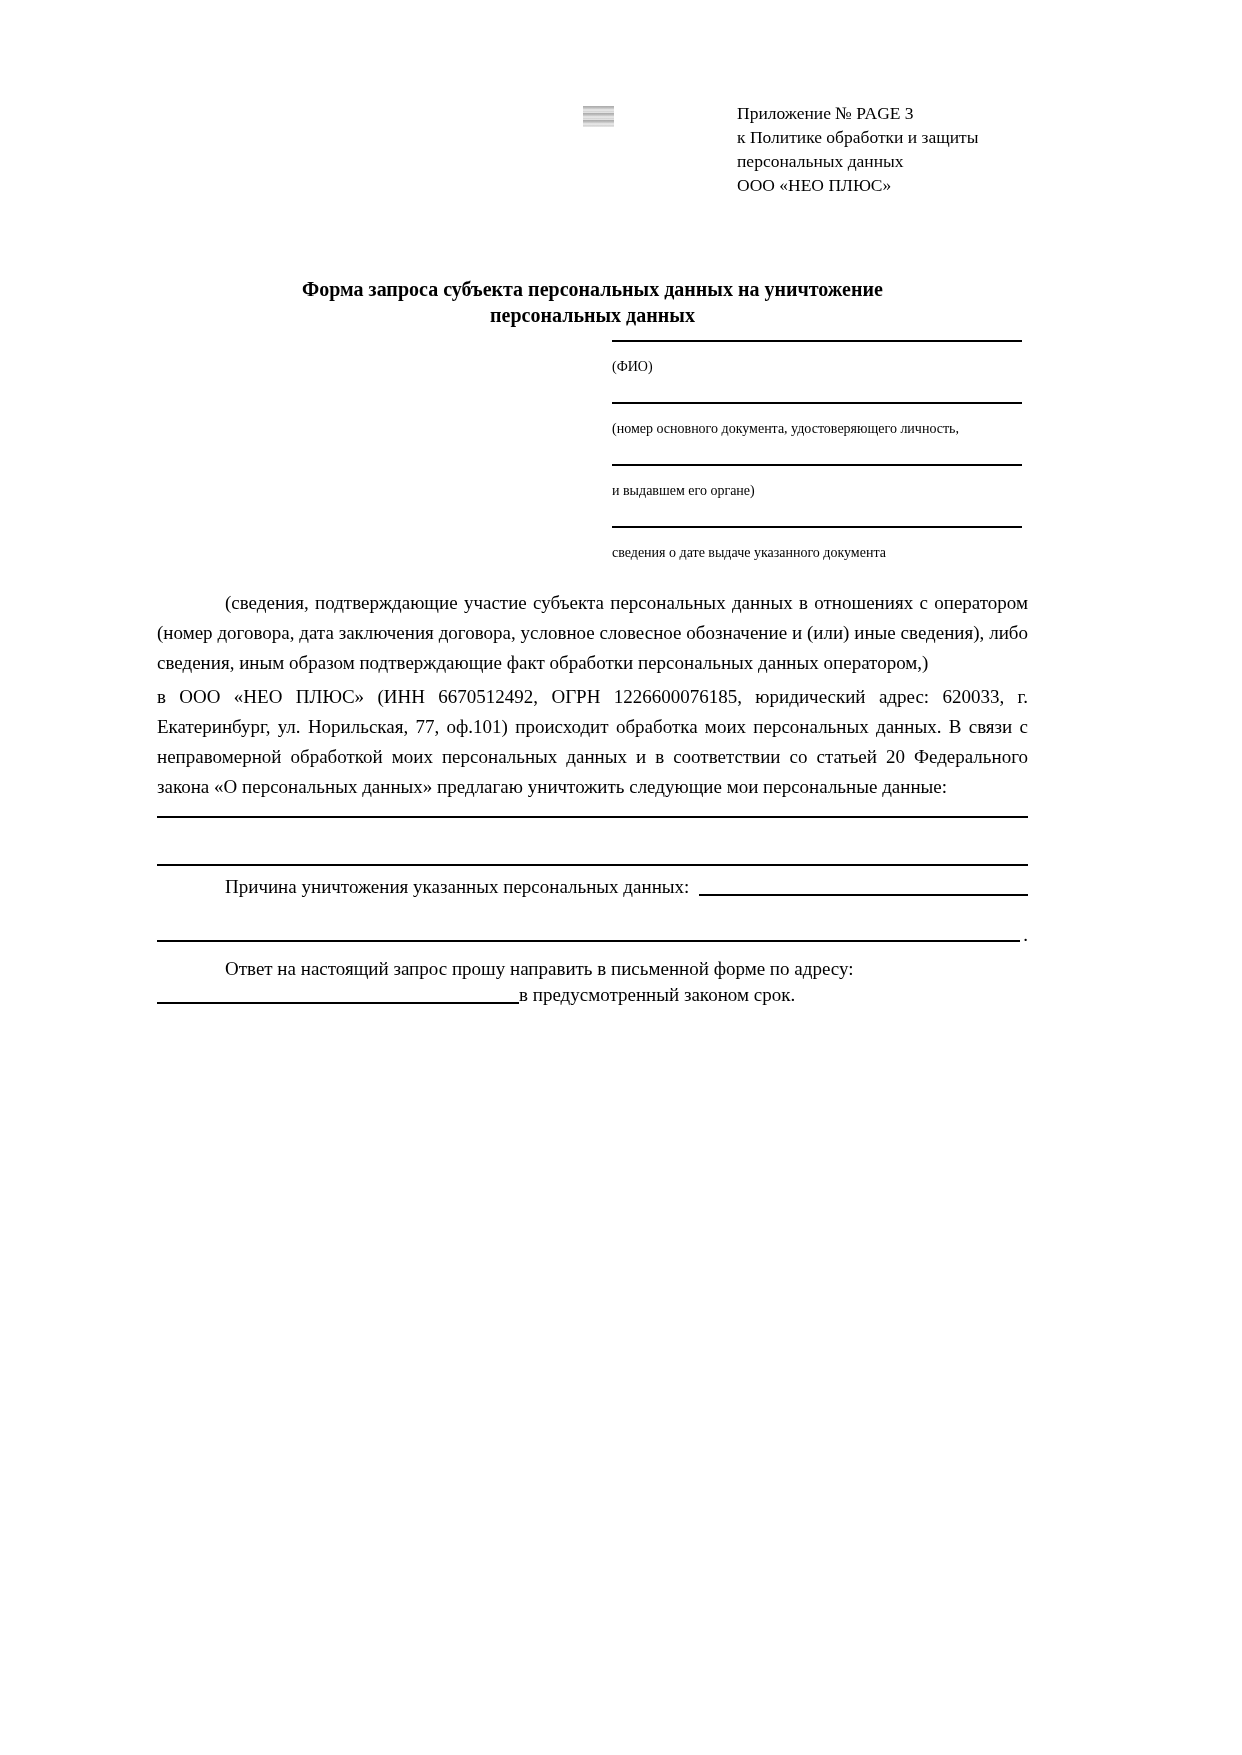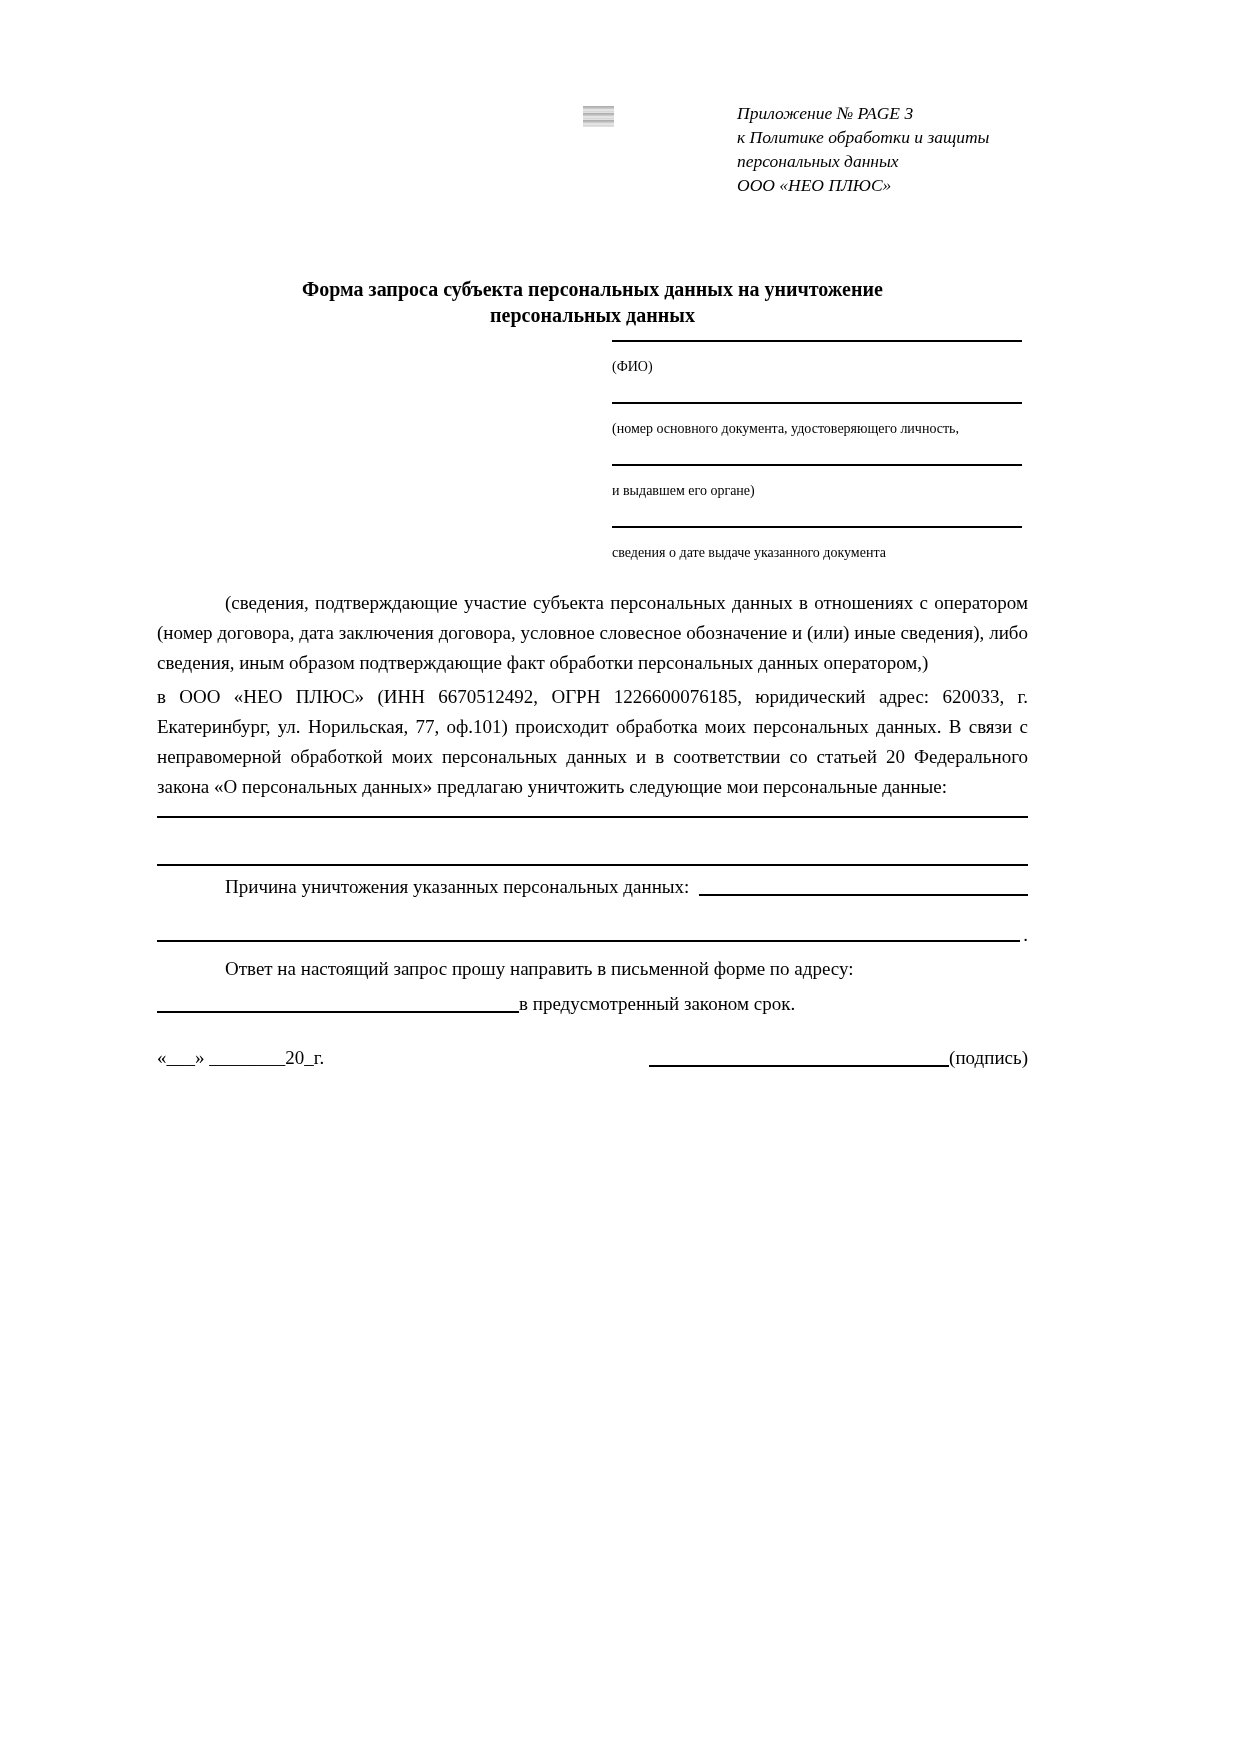--- a/index.html
+++ b/index.html
@@ -29,21 +29,20 @@
         #9a9a9a 0px, #b5b5b5 2px, #e9e9e9 4px, #c7c7c7 6px, #f2f2f2 7px);
     opacity: 0.85;
   }
   .appendix {
     position: absolute;
     left: 737px;
     top: 101px;
     font-size: 17.5px;
     line-height: 24px;
     text-align: left;
-    font-style: italic;
   }
   .content {
     position: absolute;
     left: 157px;
     top: 0;
     width: 871px; 
   }
   .title {
     margin-top: 276px;
     text-align: center;
@@ -135,21 +134,21 @@
     margin-bottom: 4px;
     margin-right: 3px;
   }
   .response-1 {
     margin-top: 10px;
     font-size: 19px;
     line-height: 26px;
     text-indent: 68px;
   }
   .response-2 {
-    margin-top: 9px;
+    margin-top: 0;
     display: flex;
     font-size: 19px;
     line-height: 26px;
   }
   .response-2 .fill {
     width: 362px;
     flex: none;
     border-bottom: 2px solid #000;
     margin-bottom: 4px;
   }
@@ -233,22 +232,15 @@
       <span>.</span>
     </div>
 
     <div class="response-1">Ответ на настоящий запрос прошу направить в письменной форме по адресу:</div>
 
     <div class="response-2">
       <span class="fill"></span>
       <span class="tail">в предусмотренный законом срок.</span>
     </div>
 
-    <div class="sig-row">
-      <span>«___» ________20_г.</span>
-      <span class="sig-right">
-        <span class="fill"></span>
-        <span class="cap">(подпись)</span>
-      </span>
-    </div>
 
   </div>
 </div>
 
 </body></html>

